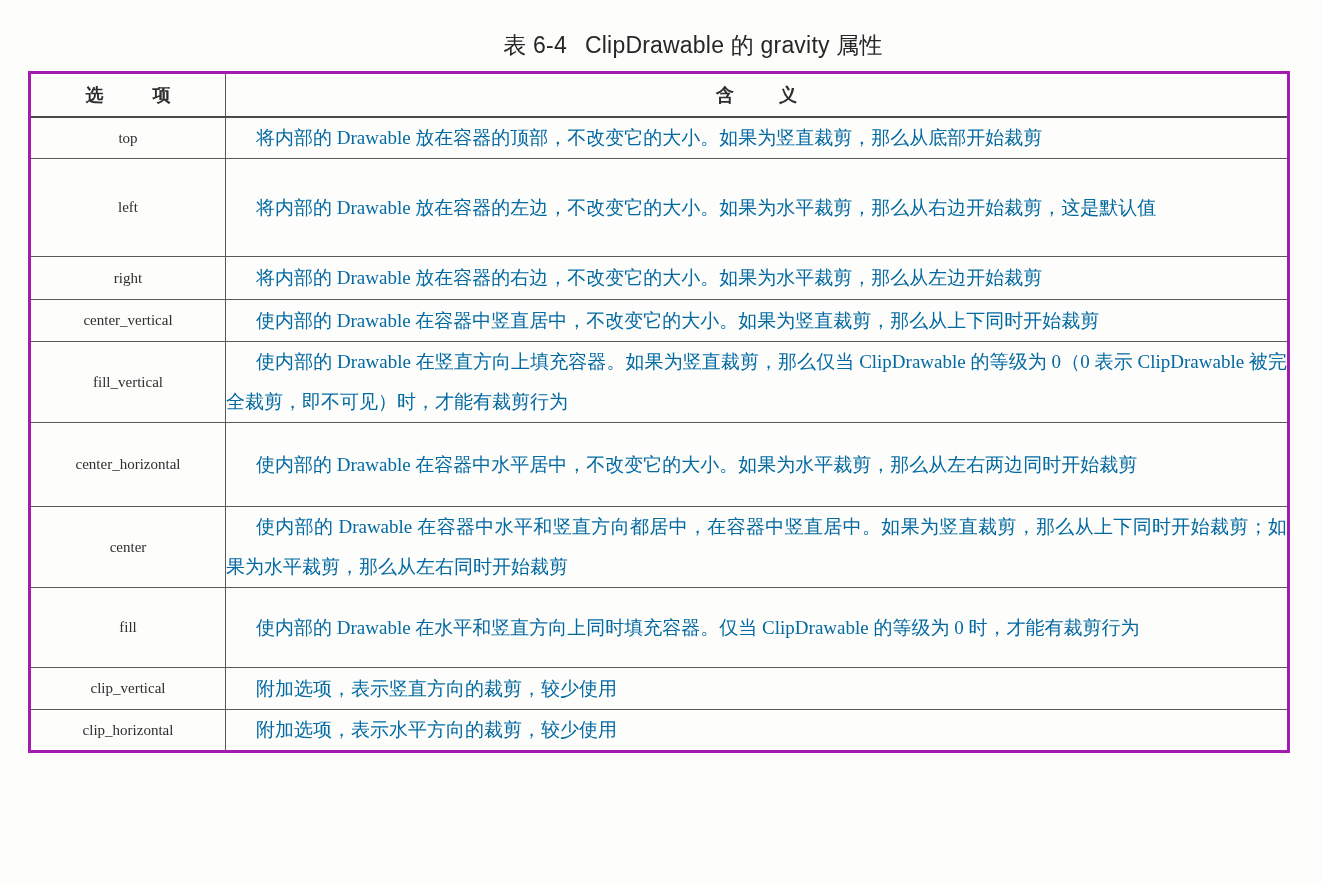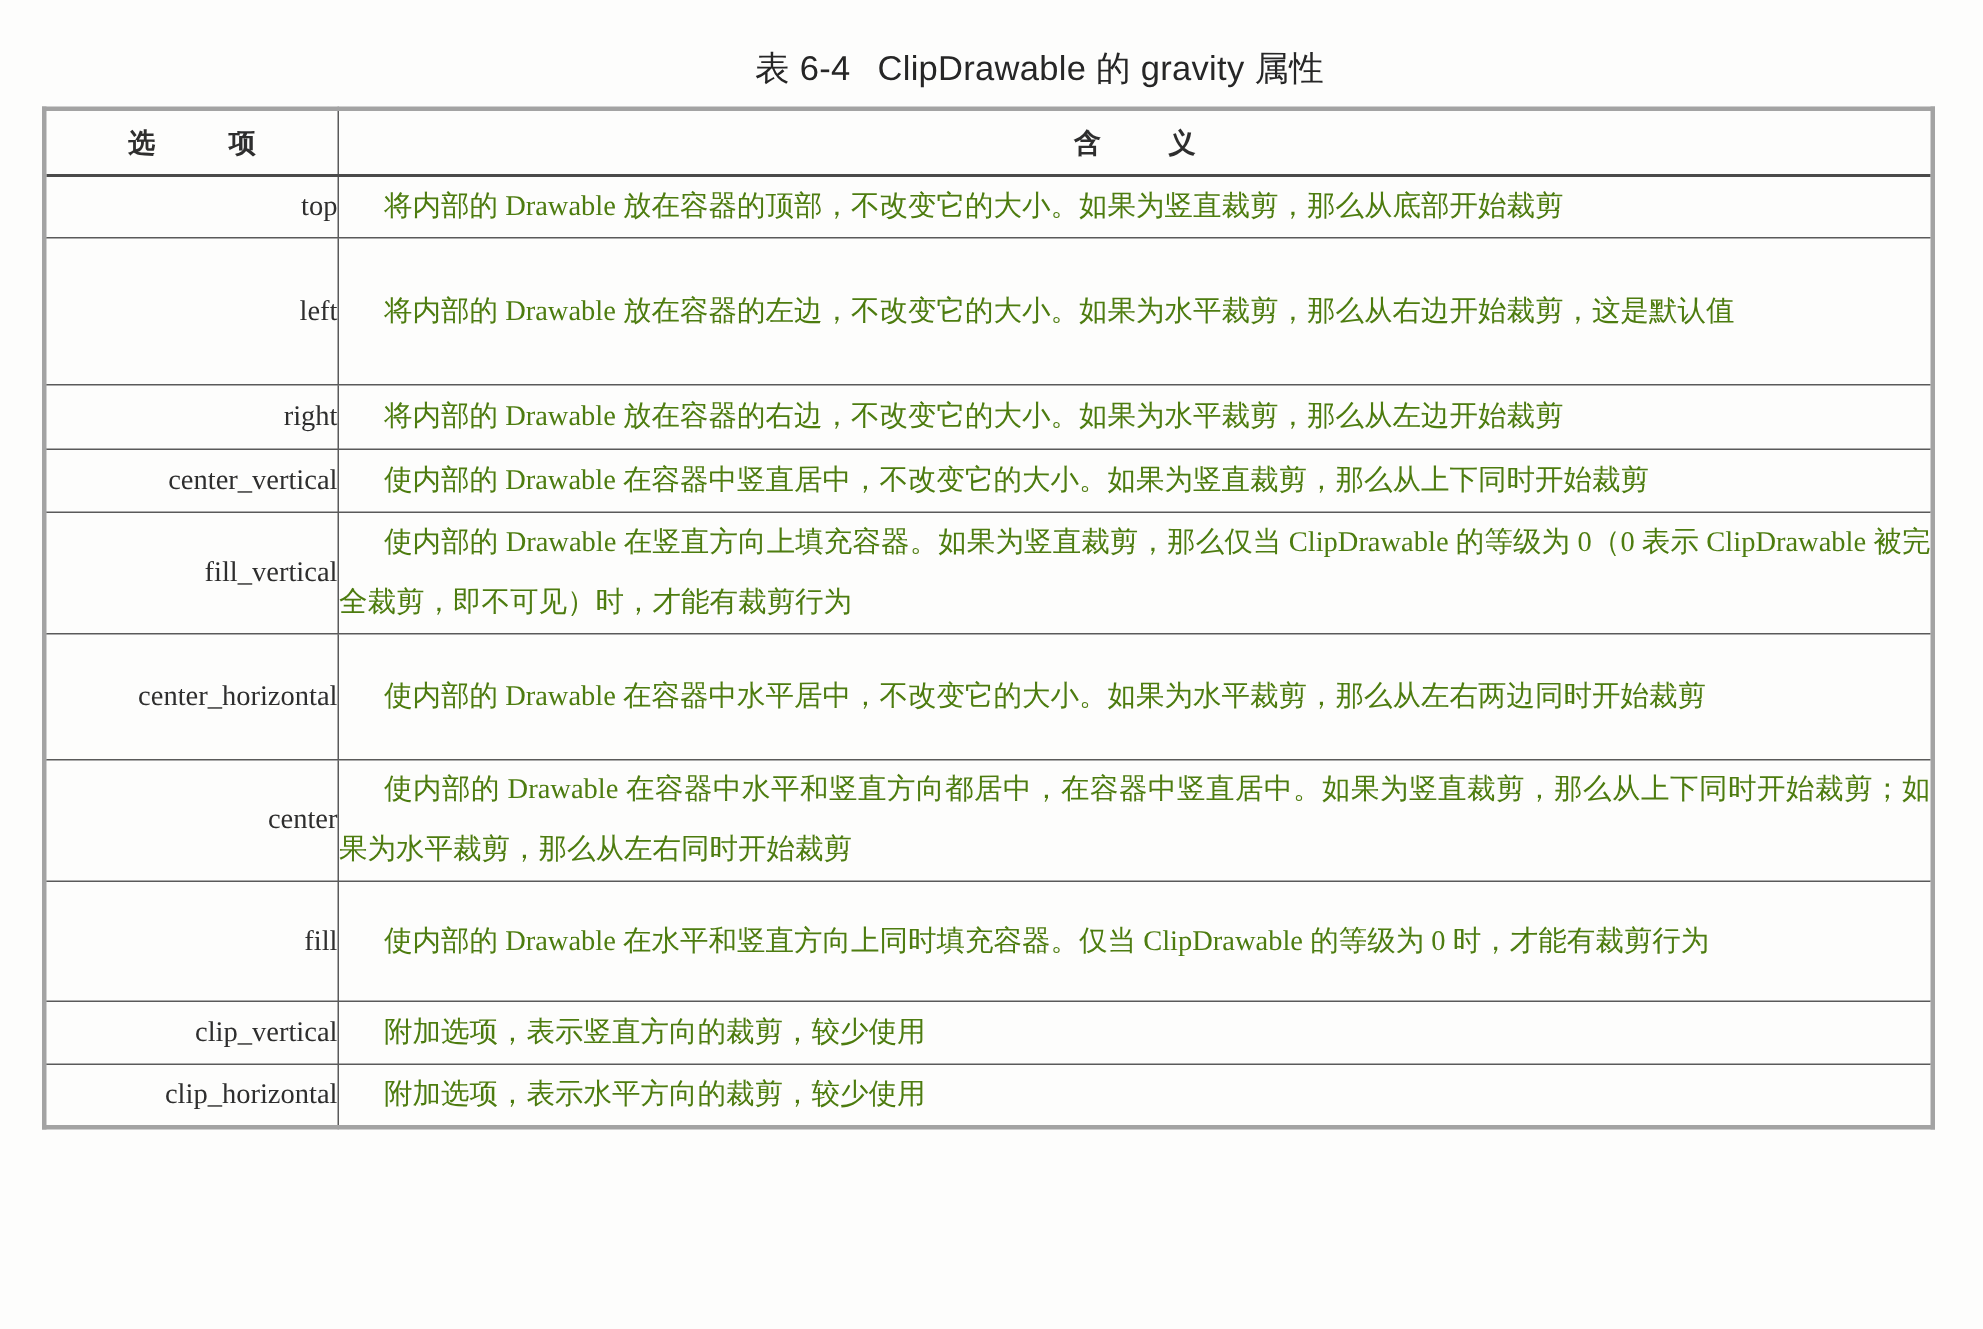--- a/index.html
+++ b/index.html
@@ -29,21 +29,21 @@
     letter-spacing: 0.2px;
     padding-left: 32px;
   }
   .caption .num { margin-right: 18px; }
   table.gravity {
     position: absolute;
     left: 28px;
     top: 71px;
     width: 1259px;
     border-collapse: collapse;
-    border: 3px solid #a3a3a3;
+    border: 3px solid #a21caf;
     table-layout: fixed;
     font-size: 19px;
   }
   table.gravity col.c1 { width: 196px; }
   table.gravity col.c2 { width: 1063px; }
   table.gravity th, table.gravity td {
     border: 1.5px solid #5a5a5a;
     vertical-align: middle;
     padding: 0;
   }
@@ -53,30 +53,30 @@
     font-weight: bold;
     font-size: 18px;
     color: #2e2e2e;
     text-align: center;
     word-spacing: 44px;
     border-bottom: 2px solid #4a4a4a;
   }
   table.gravity thead th.h2 { word-spacing: 40px; }
   td.opt {
     padding-left: 16px;
-    text-align: right;
-    font-size: 19px;
+    text-align: center;
+    font-size: 15px;
     color: #2e2e2e;
   }
   td.desc {
     padding: 6px 14px 6px 10px;
     line-height: 40px;
     text-align: justify;
     text-indent: 30px;
-    color: #4d7c0f;
+    color: #0369a1;
     margin-left: 24px;
   }
   tr.r1 td { height: 28px; }
 </style>
 </head>
 <body>
 
 <div class="caption">
   <span class="num">表 6-4</span><span>ClipDrawable 的 gravity 属性</span>
 </div>

